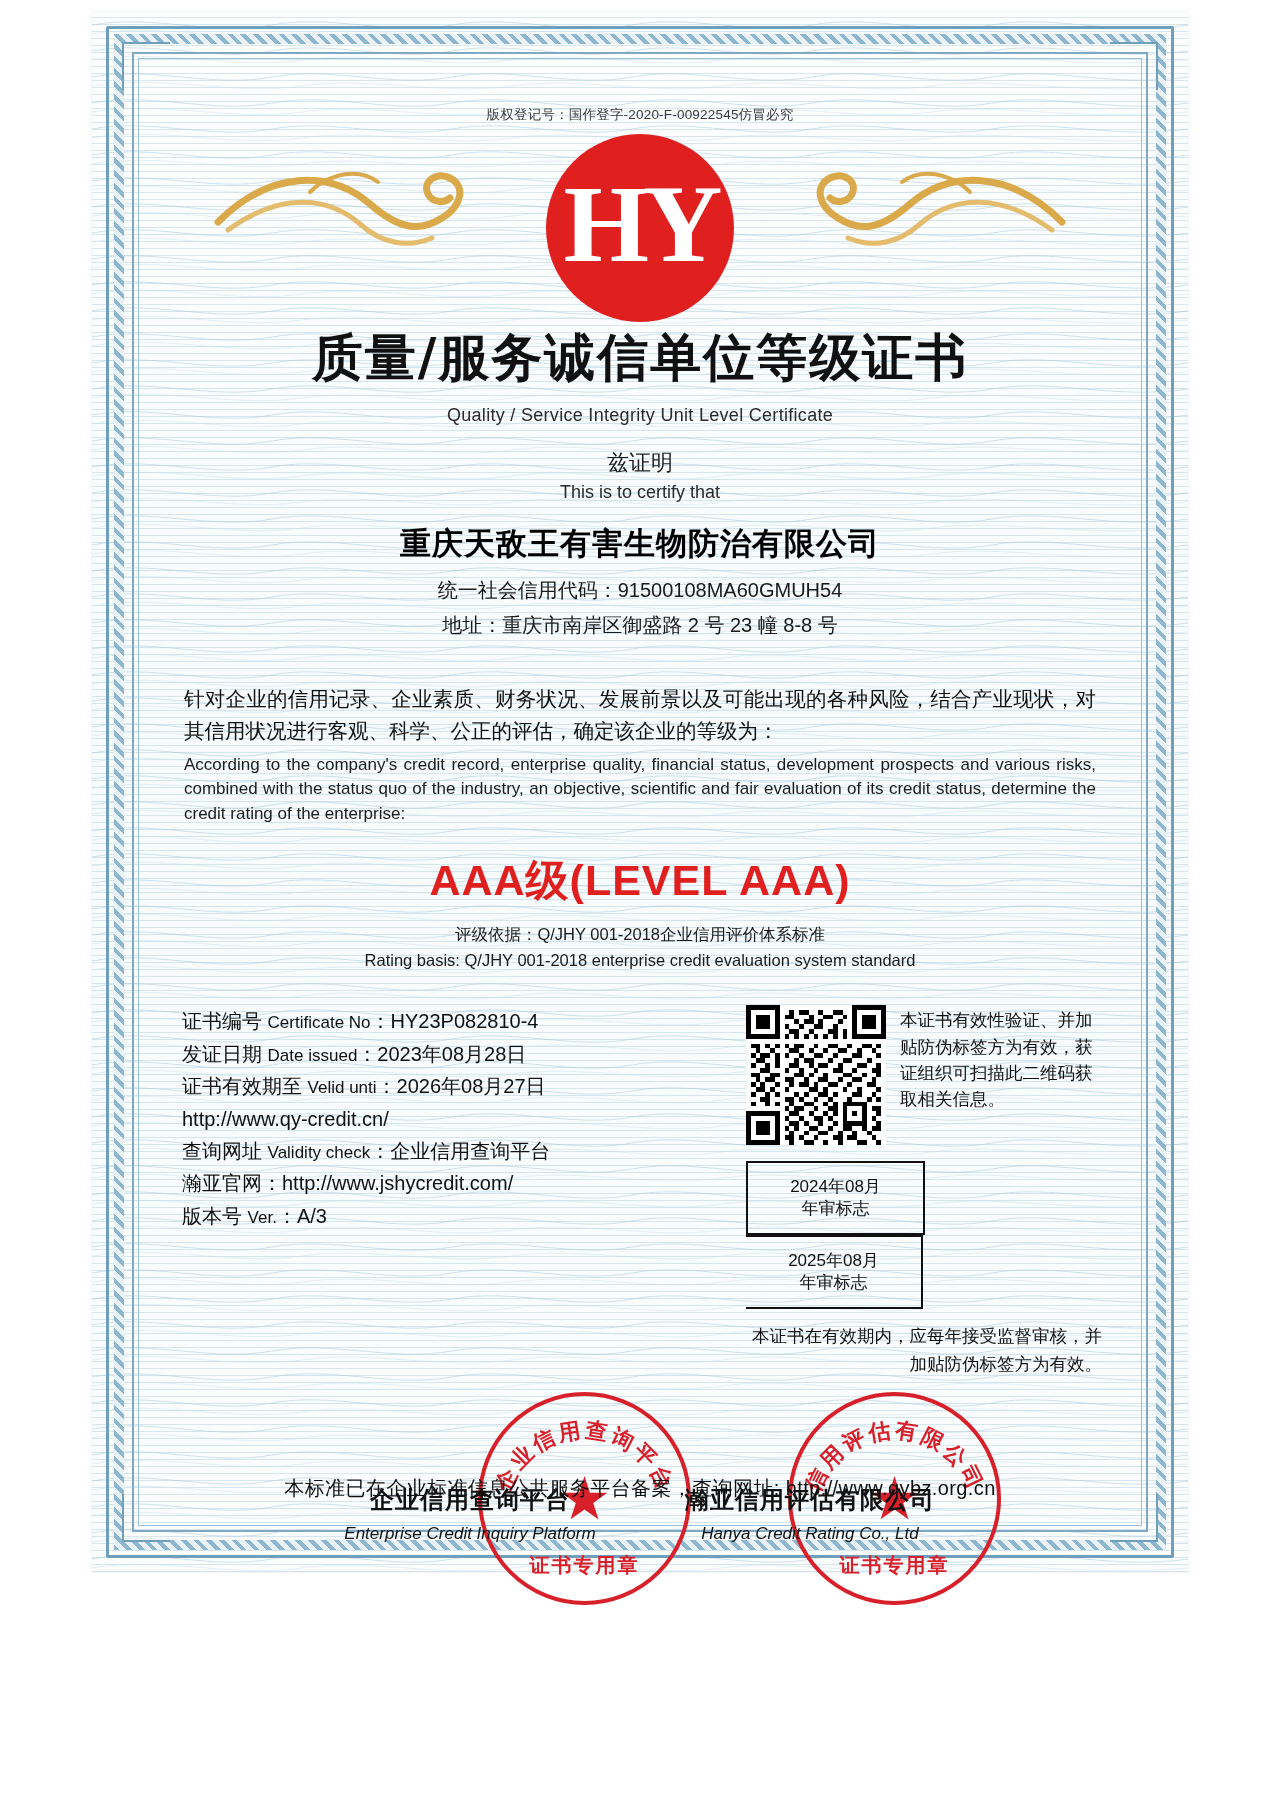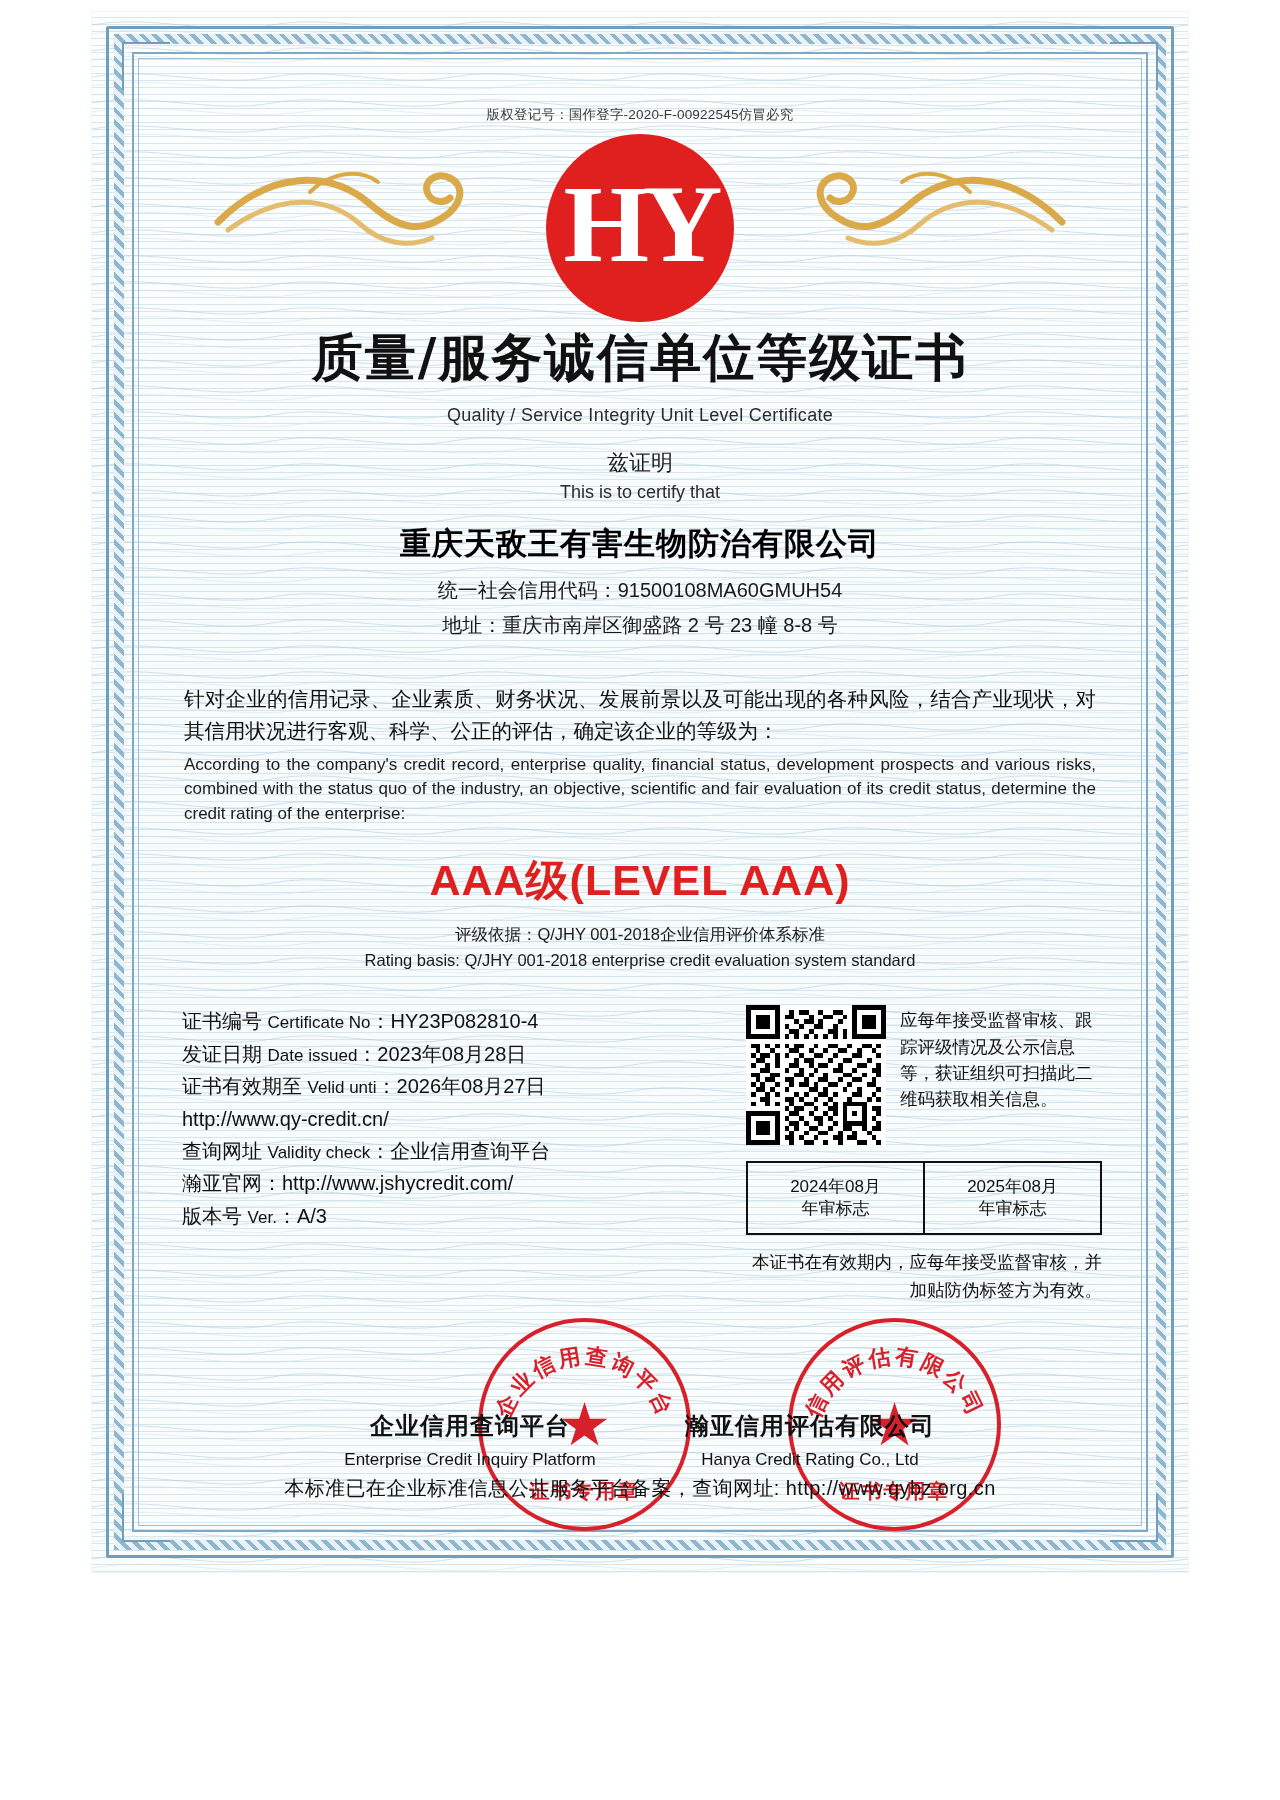--- a/index.html
+++ b/index.html
@@ -258,20 +258,21 @@
     font-size: 17.5px;
     color: #111111;
     line-height: 1.5;
     padding-top: 2px;
   }
   .stamp-boxes {
     display: flex;
     gap: 0;
     margin-top: 16px;
     margin-left: 0;
+    flex-direction: column;
   }
   .stamp-box {
     width: 175px;
     height: 70px;
     border: 2px solid #111111;
     display: flex;
     flex-direction: column;
     align-items: center;
     justify-content: center;
     font-size: 17px;
@@ -355,20 +356,21 @@
   .org .cn {
     font-size: 24px;
     font-weight: bold;
     color: #111111;
     letter-spacing: 1px;
   }
   .org .en {
     font-size: 17px;
     color: #111111;
     margin-top: 8px;
+    font-style: italic;
   }
 
   
   .footer {
     position: absolute;
     left: 0;
     right: 0;
     bottom: 14px;
     text-align: center;
     font-size: 20px;
@@ -673,21 +675,21 @@
               <rect x="21" y="27" width="2" height="1"></rect>
                 <rect x="26" y="27" width="1" height="1"></rect>
               <rect x="9" y="28" width="1" height="1"></rect>
                 <rect x="12" y="28" width="2" height="1"></rect>
               <rect x="16" y="28" width="1" height="1"></rect>
                 <rect x="19" y="28" width="1" height="1"></rect>
               <rect x="23" y="28" width="2" height="1"></rect>
                 <rect x="27" y="28" width="1" height="1"></rect>
             </g>
           </svg>
-          <div class="qr-note">应每年接受监督审核、跟踪评级情况及公示信息等，获证组织可扫描此二维码获取相关信息。</div>
+          <div class="qr-note">本证书有效性验证、并加贴防伪标签方为有效，获证组织可扫描此二维码获取相关信息。</div>
         </div>
 
         <div class="stamp-boxes">
           <div class="stamp-box">
             <span>2024年08月</span>
             <span>年审标志</span>
           </div>
           <div class="stamp-box">
             <span>2025年08月</span>
             <span>年审标志</span>

